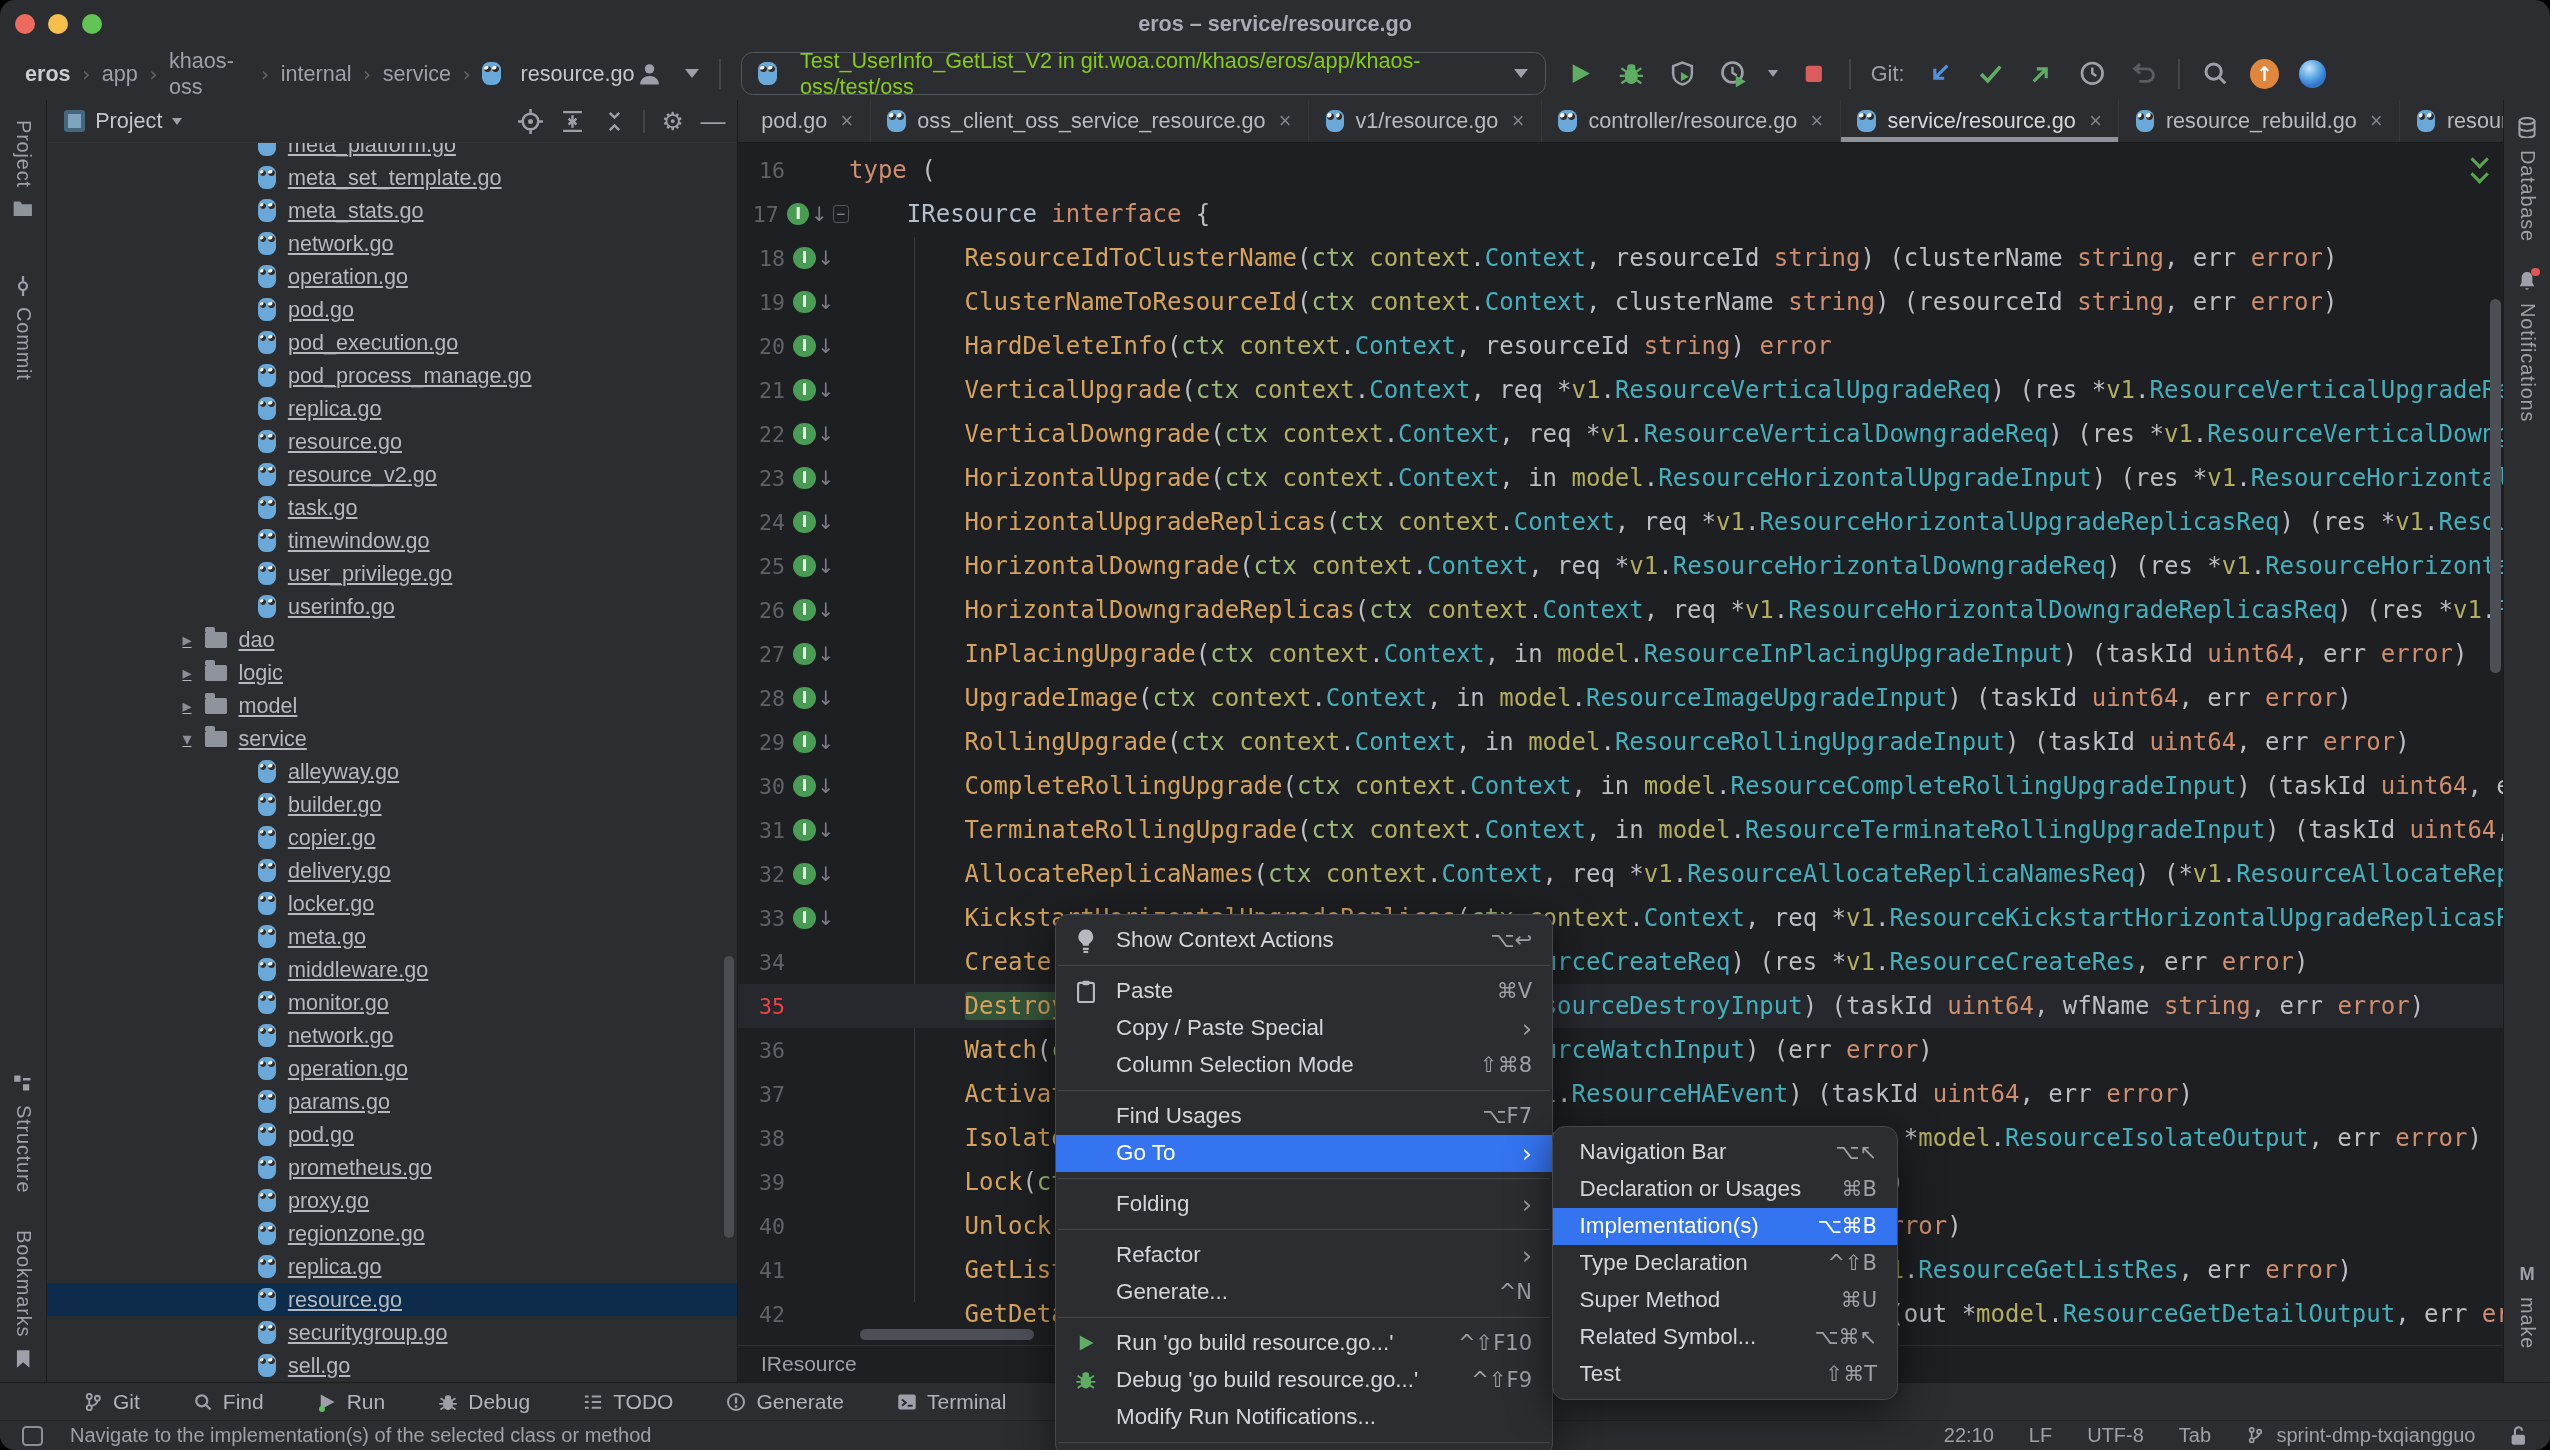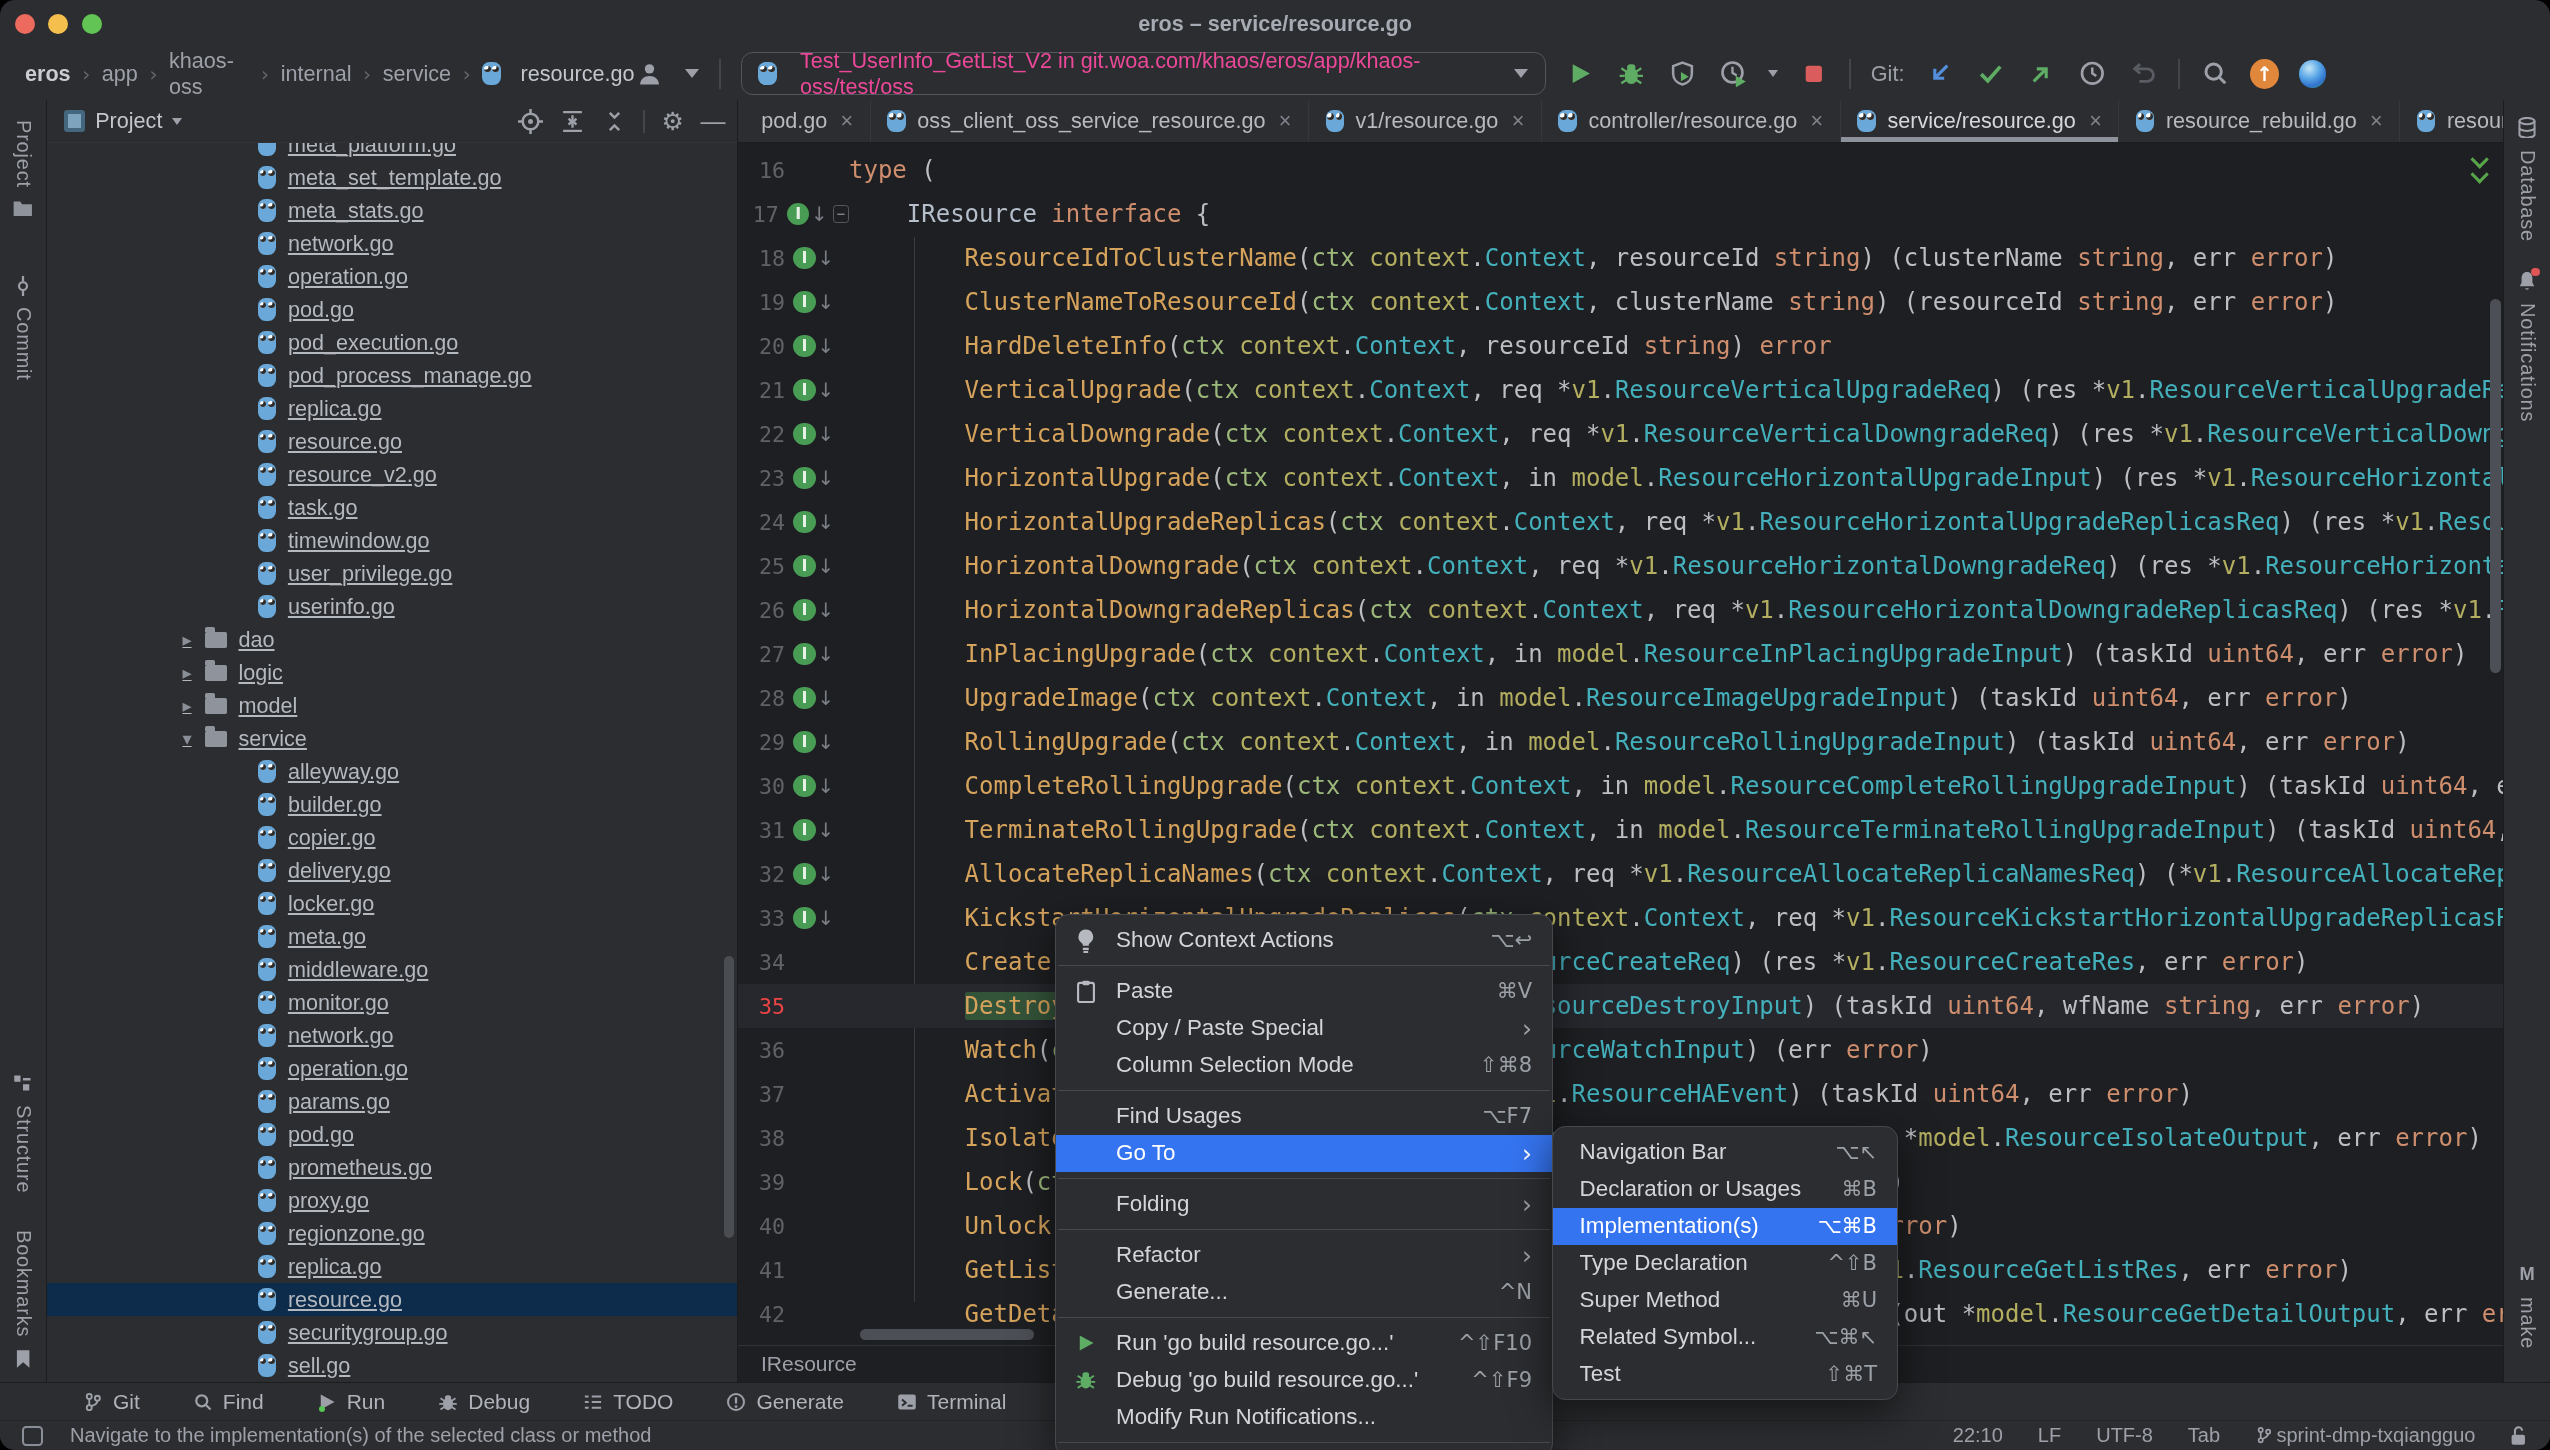--- a/index.html
+++ b/index.html
@@ -18,21 +18,21 @@
   #titlebar{height:47px;flex:0 0 47px;display:flex;align-items:center;position:relative;}
   .lights{display:flex;gap:13.3px;margin-left:15px;}
   .light{width:20px;height:20px;border-radius:50%;}
   #title-text{position:absolute;left:0;right:0;text-align:center;font-size:21.6px;font-weight:bold;color:#a7abb3;}
   
   #toolbar{height:53px;flex:0 0 53px;display:flex;align-items:center;padding:0 224px 0 25px;gap:0;}
   .crumbs{display:flex;align-items:center;gap:11.6px;font-size:21.6px;}
   .crumb{color:var(--txt);} .crumb.first{color:#caccd2;font-weight:bold;} .crumb.last{color:#c3c6cc;display:flex;align-items:center;gap:8.3px;}
   .crumb-sep{color:#62656b;font-size:20px;}
   .tb-right{margin-left:auto;display:flex;align-items:center;gap:20px;}
-  .combo{height:43px;border:1.7px solid #53565c;border-radius:11.6px;display:flex;align-items:center;gap:11.6px;padding:0 16.6px;font-size:21.6px;color:#ec4899;}
+  .combo{height:43px;border:1.7px solid #53565c;border-radius:11.6px;display:flex;align-items:center;gap:11.6px;padding:0 16.6px;font-size:21.6px;color:#84cc16;}
   .caret{width:0;height:0;border-left:7.5px solid transparent;border-right:7.5px solid transparent;border-top:9.1px solid #9da0a8;display:inline-block;}
   .vdiv{width:1.7px;height:30px;background:#43454a;}
   .tbicon{display:flex;align-items:center;justify-content:center;width:32px;height:32px;}
   .gitlabel{font-size:21.6px;color:var(--txt);}
   .orange-circle{width:30px;height:30px;border-radius:50%;background:#e0873c;color:#fff;display:flex;align-items:center;justify-content:center;font-size:20px;font-weight:bold;}
   .sphere{width:28px;height:28px;border-radius:50%;background:radial-gradient(circle at 38% 30%,#c6e6f7 0%,#5aa7e6 40%,#3173cf 68%,#2f9e62 100%);}
   
   #main{flex:1 1 auto;display:flex;min-height:0;}
   .strip{width:47px;flex:0 0 47px;background:var(--chrome);display:flex;flex-direction:column;align-items:center;position:relative;}
   #left-strip{border-right:1.7px solid var(--hairline);}
@@ -851,21 +851,21 @@
     </div>
 
   <div id="statusbar">
     <span class="winicon"></span>
     <span id="status-msg">Navigate to the implementation(s) of the selected class or method</span>
     <span id="status-right">
         <span>22:10</span>
         <span>LF</span>
         <span>UTF-8</span>
         <span>Tab</span>
-        <span style="display: flex; align-items: center; gap: 3px;">
+        <span style="display: flex; align-items: center; gap: 12px;">
           <span>
             <svg width="18.3" height="18.3" viewBox="0 0 16 16">
               <circle cx="5" cy="3.5" r="1.8" fill="none" stroke="#9da0a8" stroke-width="1.5"></circle>
               <circle cx="5" cy="12.5" r="1.8" fill="none" stroke="#9da0a8" stroke-width="1.5"></circle>
               <circle cx="11.5" cy="5" r="1.8" fill="none" stroke="#9da0a8" stroke-width="1.5"></circle>
               <path d="M5 5.3v5.4M11.5 6.8c0 3-3 3.3-4.7 4.3" fill="none" stroke="#9da0a8" stroke-width="1.5"></path>
             </svg>
           </span>
           <span>sprint-dmp-txqiangguo</span>
         </span>

